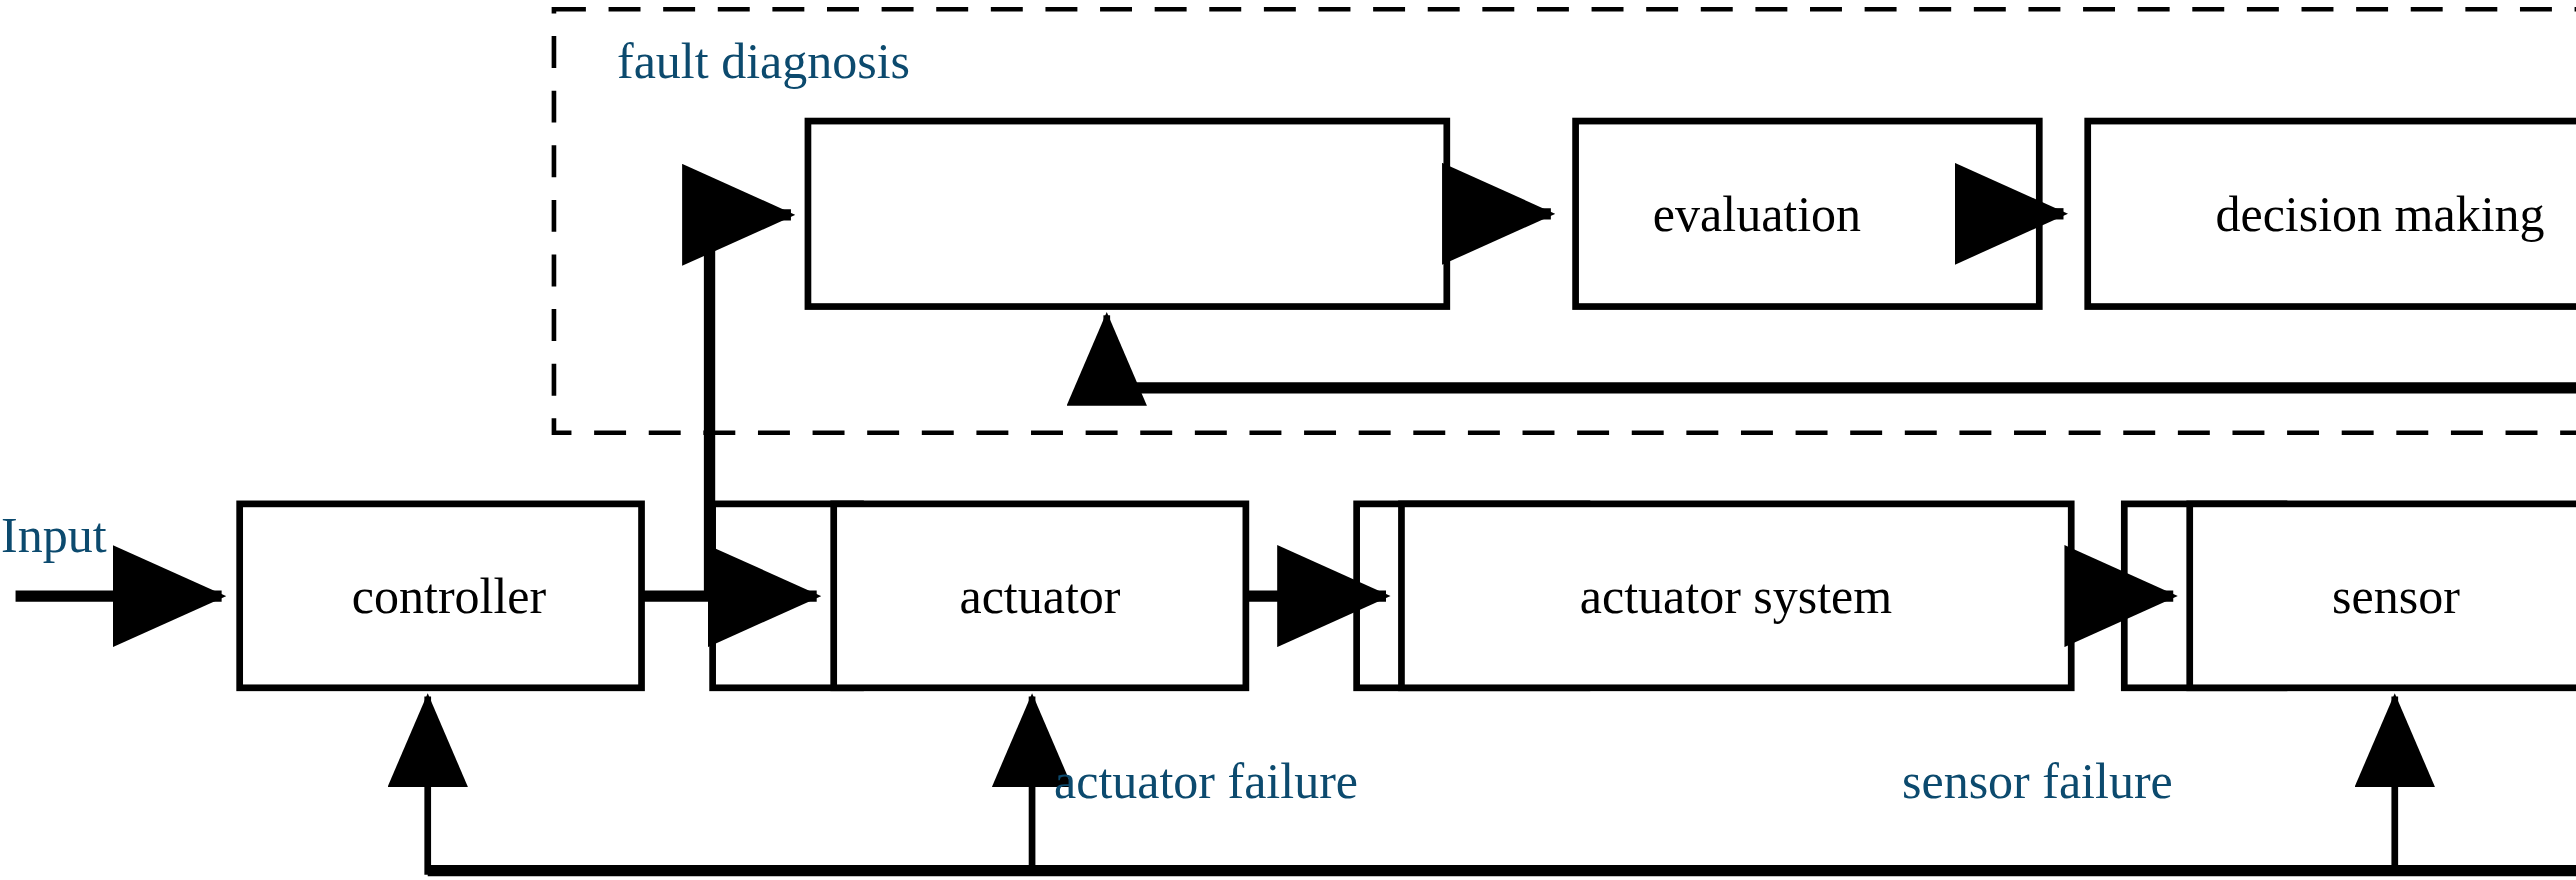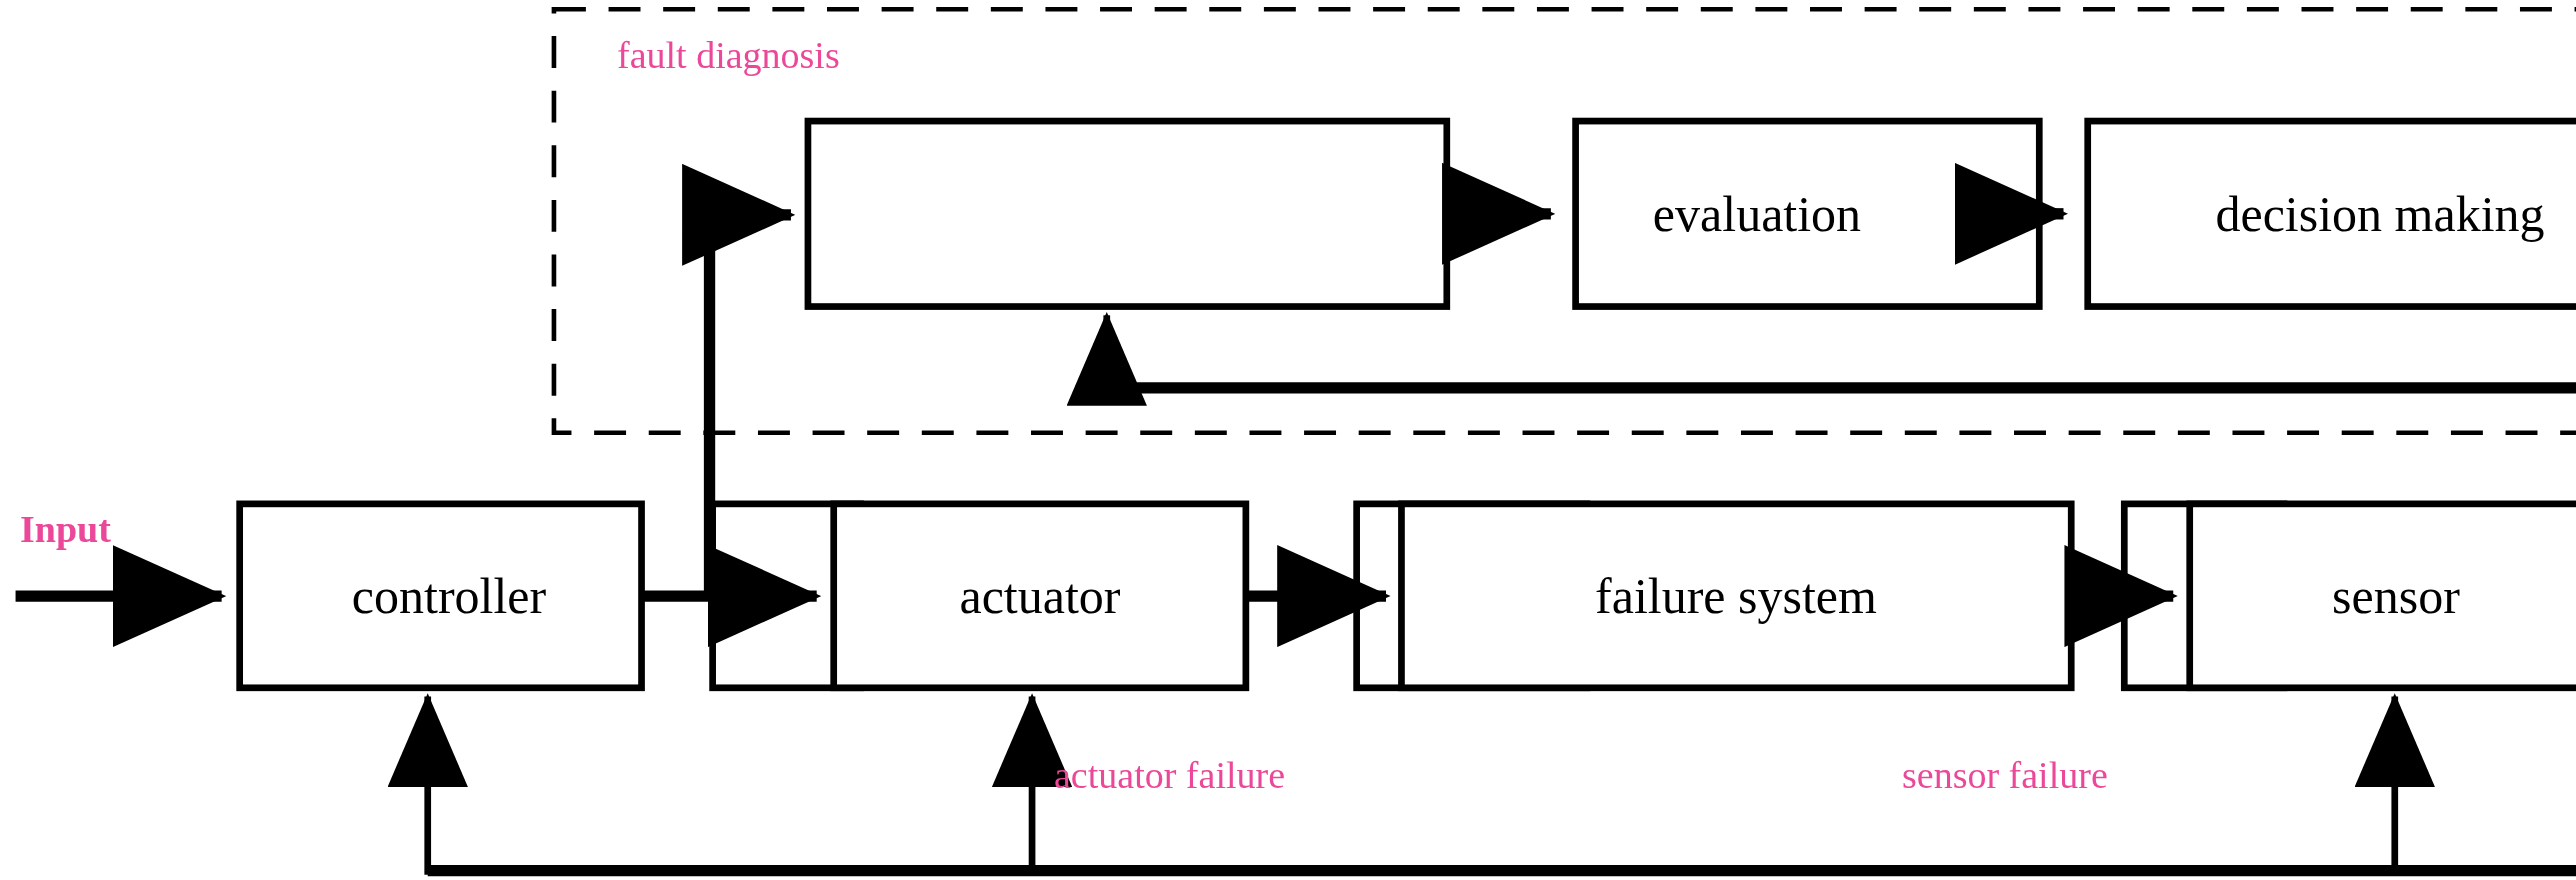--- a/index.html
+++ b/index.html
@@ -28,22 +28,22 @@
     align-items: center;
     justify-content: center;
     font-size: 50px;
     color: #000000;
     line-height: 1;
     white-space: nowrap;
     pointer-events: none;
   }
   .free-label {
     position: absolute;
-    font-size: 38px;
-    color: #ec4899;
+    font-size: 50px;
+    color: #0c4a6e;
     line-height: 1;
     white-space: nowrap;
   }
 </style>
 </head>
 <body>
 
 <div id="canvas">
 
   <svg class="layer" viewBox="0 0 5873 1710">
@@ -112,24 +112,24 @@
 
 
   <div class="blk-label" style="left:1525px; top:121px; width:464px; height:185px;">evaluation</div>
 
   <div class="blk-label" style="left:2088px; top:121px; width:584px; height:185px;">decision making</div>
 
   <div class="blk-label" style="left:248px; top:504px; width:402px; height:184px;">controller</div>
 
   <div class="blk-label" style="left:834px; top:504px; width:412px; height:184px;">actuator</div>
 
-  <div class="blk-label" style="left:1401px; top:504px; width:670px; height:184px;">failure system</div>
+  <div class="blk-label" style="left:1401px; top:504px; width:670px; height:184px;">actuator system</div>
 
   <div class="blk-label" style="left:2190px; top:504px; width:412px; height:184px;">sensor</div>
 
-  <div class="free-label" style="left:20px; top:510px;font-weight:bold;">Input</div>
+  <div class="free-label" style="left:1px; top:510px;">Input</div>
 
   <div class="free-label" style="left:1054px; top:756px;text-align:right;">actuator failure</div>
 
   <div class="free-label" style="left:1902px; top:756px;">sensor failure</div>
 
 </div>
 
 
 </body></html>

